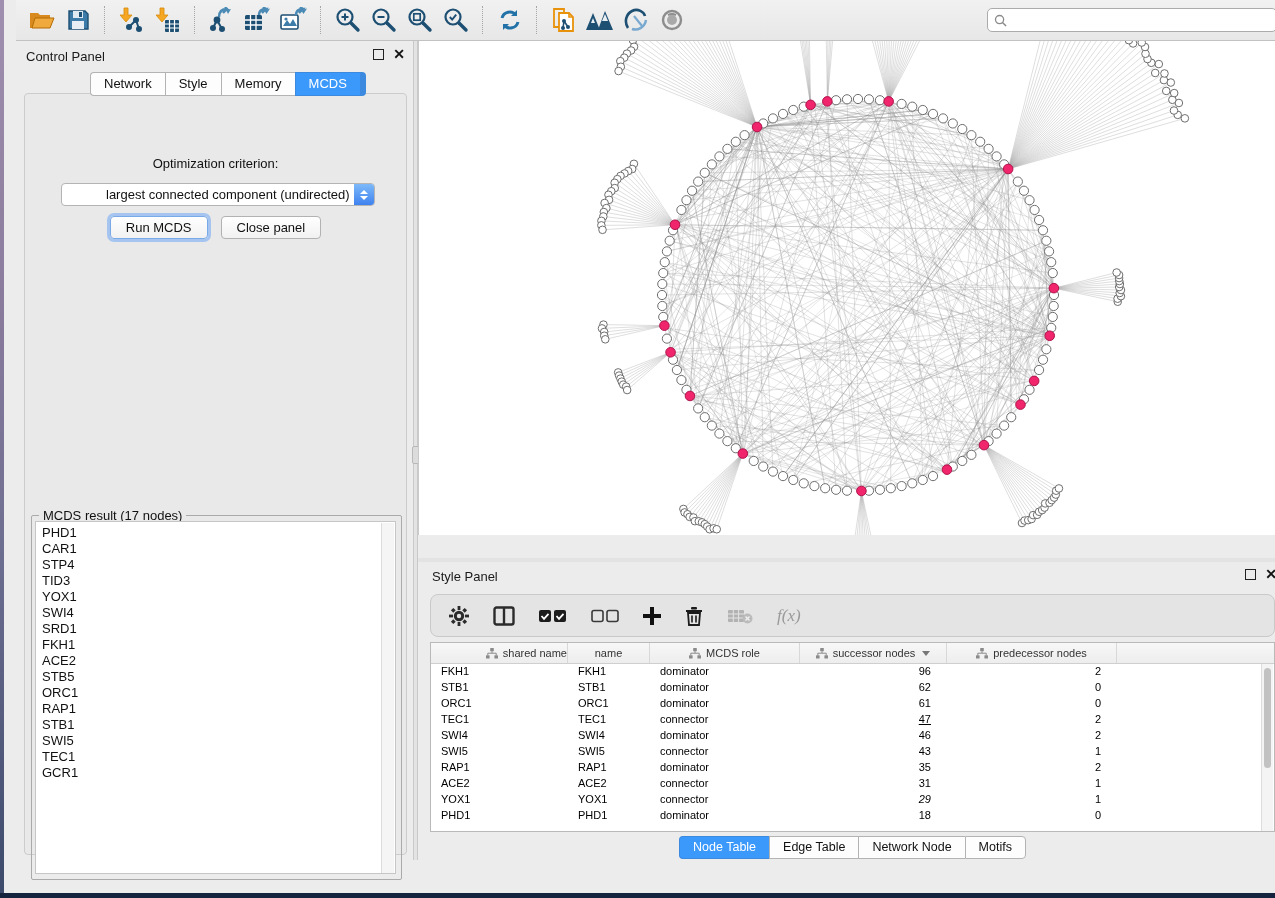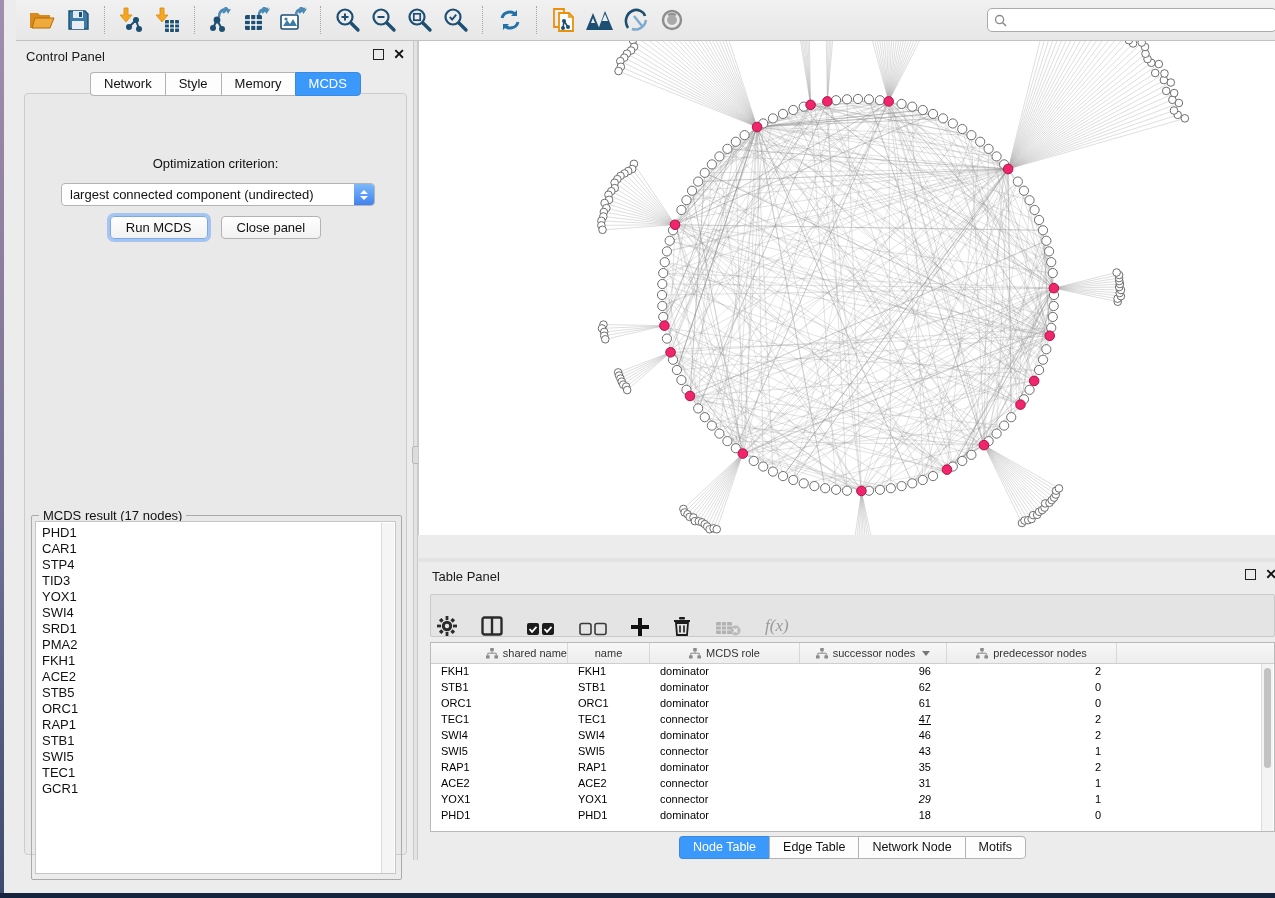--- a/index.html
+++ b/index.html
@@ -28,28 +28,28 @@
   .control-panel{position:absolute;left:0;top:41px;width:397px;height:819px;background:#ececec;}
   .cp-titlebar{position:relative;height:28px;}
   .cp-title{position:absolute;left:10px;top:8px;font-size:13px;color:#1a1a1a;}
   .win-btns{position:absolute;right:8px;top:8px;display:flex;gap:9px;align-items:center;}
   .float-icon{width:11px;height:11px;border:1.6px solid #222;box-sizing:border-box;}
   .close-icon{font-size:14px;font-weight:bold;color:#111;line-height:11px;}
   .cp-tabs{position:absolute;left:74px;top:31px;display:flex;z-index:3;}
   .cp-tab{font-size:13px;color:#111;background:#fdfdfd;border:1px solid #b3b3b3;border-right:none;
     padding:3px 13px 4px 13px;}
   .cp-tab:first-child{border-radius:4px 0 0 4px;}
-  .cp-tab:last-child{border-right:1px solid #4c1d95;border-radius:0 4px 4px 0;}
+  .cp-tab:last-child{border-right:6px solid #4c1d95;border-radius:0 4px 4px 0;}
   .cp-tab.sel{background:#3b99fc;color:#fff;border-color:#3b8ae0;}
   .cp-inner{position:absolute;left:8px;top:52px;width:381px;height:760px;background:#e9e9e9;
     border:1px solid #cccccc;border-radius:4px;}
   .opt-label{position:absolute;left:0;top:62px;width:100%;text-align:center;font-size:13px;color:#111;}
   .dropdown{position:absolute;left:36px;top:89px;width:314px;height:23px;background:#fff;
     border:1px solid #b4b4b4;border-radius:4px;display:flex;align-items:center;box-sizing:border-box;}
-  .dropdown .dd-text{flex:1;font-size:13px;color:#111;padding-left:8px;white-space:nowrap;}
+  .dropdown .dd-text{flex:1;font-size:13px;color:#111;padding-left:8px;white-space:nowrap;margin-left:36px;}
   .dd-stepper{width:20px;height:21px;border-radius:0 3px 3px 0;
     background:linear-gradient(#7db9f9,#3f82ef);display:flex;flex-direction:column;align-items:center;justify-content:center;gap:2px;}
   .dd-stepper span{width:0;height:0;border-left:4px solid transparent;border-right:4px solid transparent;}
   .dd-up{border-bottom:4px solid #fff;}
   .dd-down{border-top:4px solid #fff;}
   .cp-buttons{position:absolute;left:0;top:122px;width:100%;display:flex;justify-content:center;gap:13px;}
   .btn{font-size:13px;color:#111;background:linear-gradient(#ffffff,#f1f1f1);
     border:1px solid #b2b2b2;border-radius:4px;padding:3px 15px;font-family:"Liberation Sans",sans-serif;}
   .btn.focused{box-shadow:0 0 0 3px rgba(110,165,245,.55);border-color:#7aa9e8;}
   .result-group{position:absolute;left:6px;top:414px;width:371px;height:372px;}
@@ -76,21 +76,21 @@
   .light.green{background:#34c84a;border:1px solid #2aa334;box-sizing:border-box;}
   .net-title{text-align:center;font-size:12.5px;color:#2b2b2b;line-height:20px;}
   .net-canvas{position:relative;width:869px;height:494px;background:#ffffff;border-left:1px solid #c9c9c9;box-sizing:border-box;}
   .h-split{position:absolute;left:402px;top:558px;width:869px;height:4px;background:#e3e3e3;}
 
   
   .table-panel{position:absolute;left:402px;top:562px;width:869px;height:298px;background:#ececec;}
   .tp-title{position:absolute;left:14px;top:7px;font-size:13px;color:#1a1a1a;}
   .tp-winbtns{position:absolute;right:10px;top:7px;display:flex;gap:9px;align-items:center;}
   .tp-toolbar{position:absolute;left:12px;top:32px;width:845px;height:43px;background:#e4e4e4;
-    border:1px solid #c9c9c9;border-radius:2px;display:flex;align-items:flex-end;gap:24px;padding-left:6px;box-sizing:border-box;}
+    border:1px solid #c9c9c9;border-radius:8px;display:flex;align-items:center;gap:24px;padding-left:18px;box-sizing:border-box;}
   .tp-tool{display:flex;align-items:center;justify-content:center;}
   .fx-label{font-size:17px;font-style:italic;color:#9a9a9a;font-family:"Liberation Serif",serif;}
   .grid-table{position:absolute;left:12px;top:80px;width:845px;height:190px;background:#fff;border:1px solid #b9b9b9;box-sizing:border-box;overflow:hidden;}
   .gt-header{display:flex;height:20px;background:linear-gradient(#f7f7f7,#ededed);border-bottom:1px solid #cfcfcf;}
   .gt-col{display:flex;align-items:center;justify-content:center;gap:5px;font-size:11px;color:#333;
     border-right:1px solid #d8d8d8;box-sizing:border-box;height:100%;}
   .gt-col .caret{width:0;height:0;border-left:4px solid transparent;border-right:4px solid transparent;border-top:5px solid #777;margin-left:2px;}
   .gt-body{position:relative;}
   .gt-row{display:flex;height:16px;}
   .gt-cell{font-size:11px;color:#000;box-sizing:border-box;padding:1px 0 0 10px;white-space:nowrap;overflow:hidden;}
@@ -310,21 +310,20 @@
           <span class="result-legend">MCDS result (17 nodes)</span>
           <div class="result-list">
             <div class="result-items" id="result-items">
                 <div>PHD1</div>
                 <div>CAR1</div>
                 <div>STP4</div>
                 <div>TID3</div>
                 <div>YOX1</div>
                 <div>SWI4</div>
                 <div>SRD1</div>
-                <div>PMA2</div>
                 <div>FKH1</div>
                 <div>ACE2</div>
                 <div>STB5</div>
                 <div>ORC1</div>
                 <div>RAP1</div>
                 <div>STB1</div>
                 <div>SWI5</div>
                 <div>TEC1</div>
                 <div>GCR1</div>
               </div>
@@ -1225,21 +1224,21 @@
             <circle cx="564.9863714985617" cy="404.1447108513197" r="4.8" fill="#f0256b" stroke="#b0124c" stroke-width="1"></circle>
             <circle cx="601.4913642207882" cy="363.6018090802663" r="4.8" fill="#f0256b" stroke="#b0124c" stroke-width="1"></circle>
             <circle cx="615.1636330746367" cy="339.9207447706592" r="4.8" fill="#f0256b" stroke="#b0124c" stroke-width="1"></circle>
             <circle cx="630.7169297438259" cy="294.7506914002809" r="4.8" fill="#f0256b" stroke="#b0124c" stroke-width="1"></circle>
           </svg>
       </div>
     </div>
     <div class="h-split"></div>
 
     <div class="table-panel">
-      <span class="tp-title">Table Panel</span>
+      <span class="tp-title">Style Panel</span>
       <span class="tp-winbtns">
         <span class="float-icon"></span>
         <span class="close-icon">✕</span>
       </span>
       <div class="tp-toolbar">
         <span class="tp-tool">
           <svg width="20" height="20" viewBox="0 0 20 20">
               <g fill="#2b2b2b">
                 <circle cx="10" cy="10" r="5.2"></circle>
                 <g id="cog">

